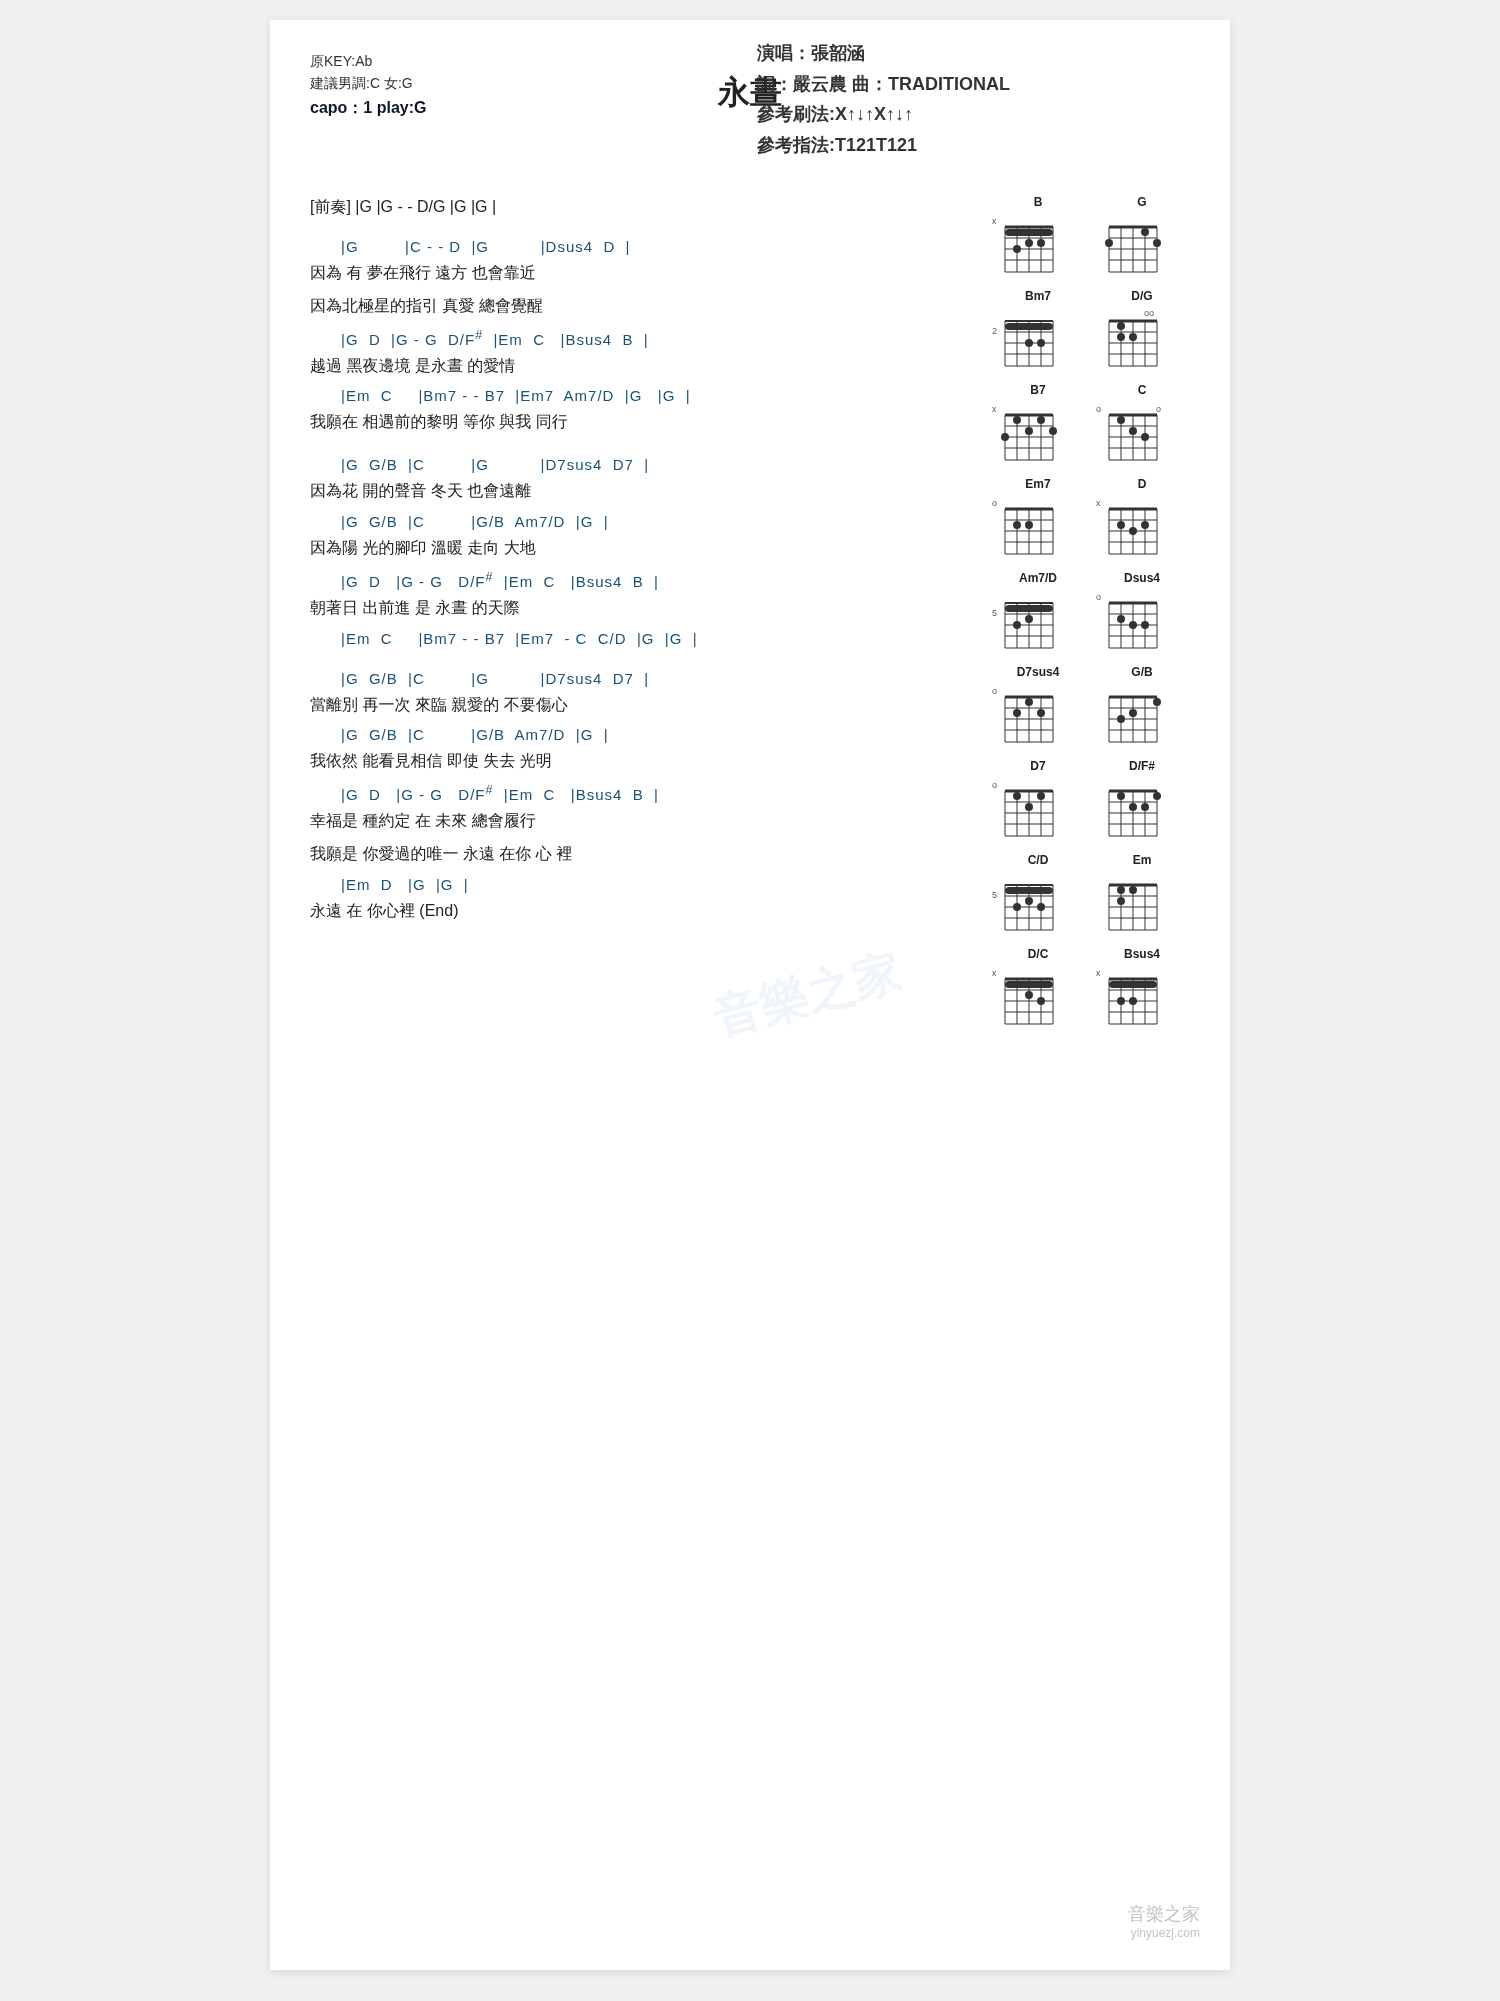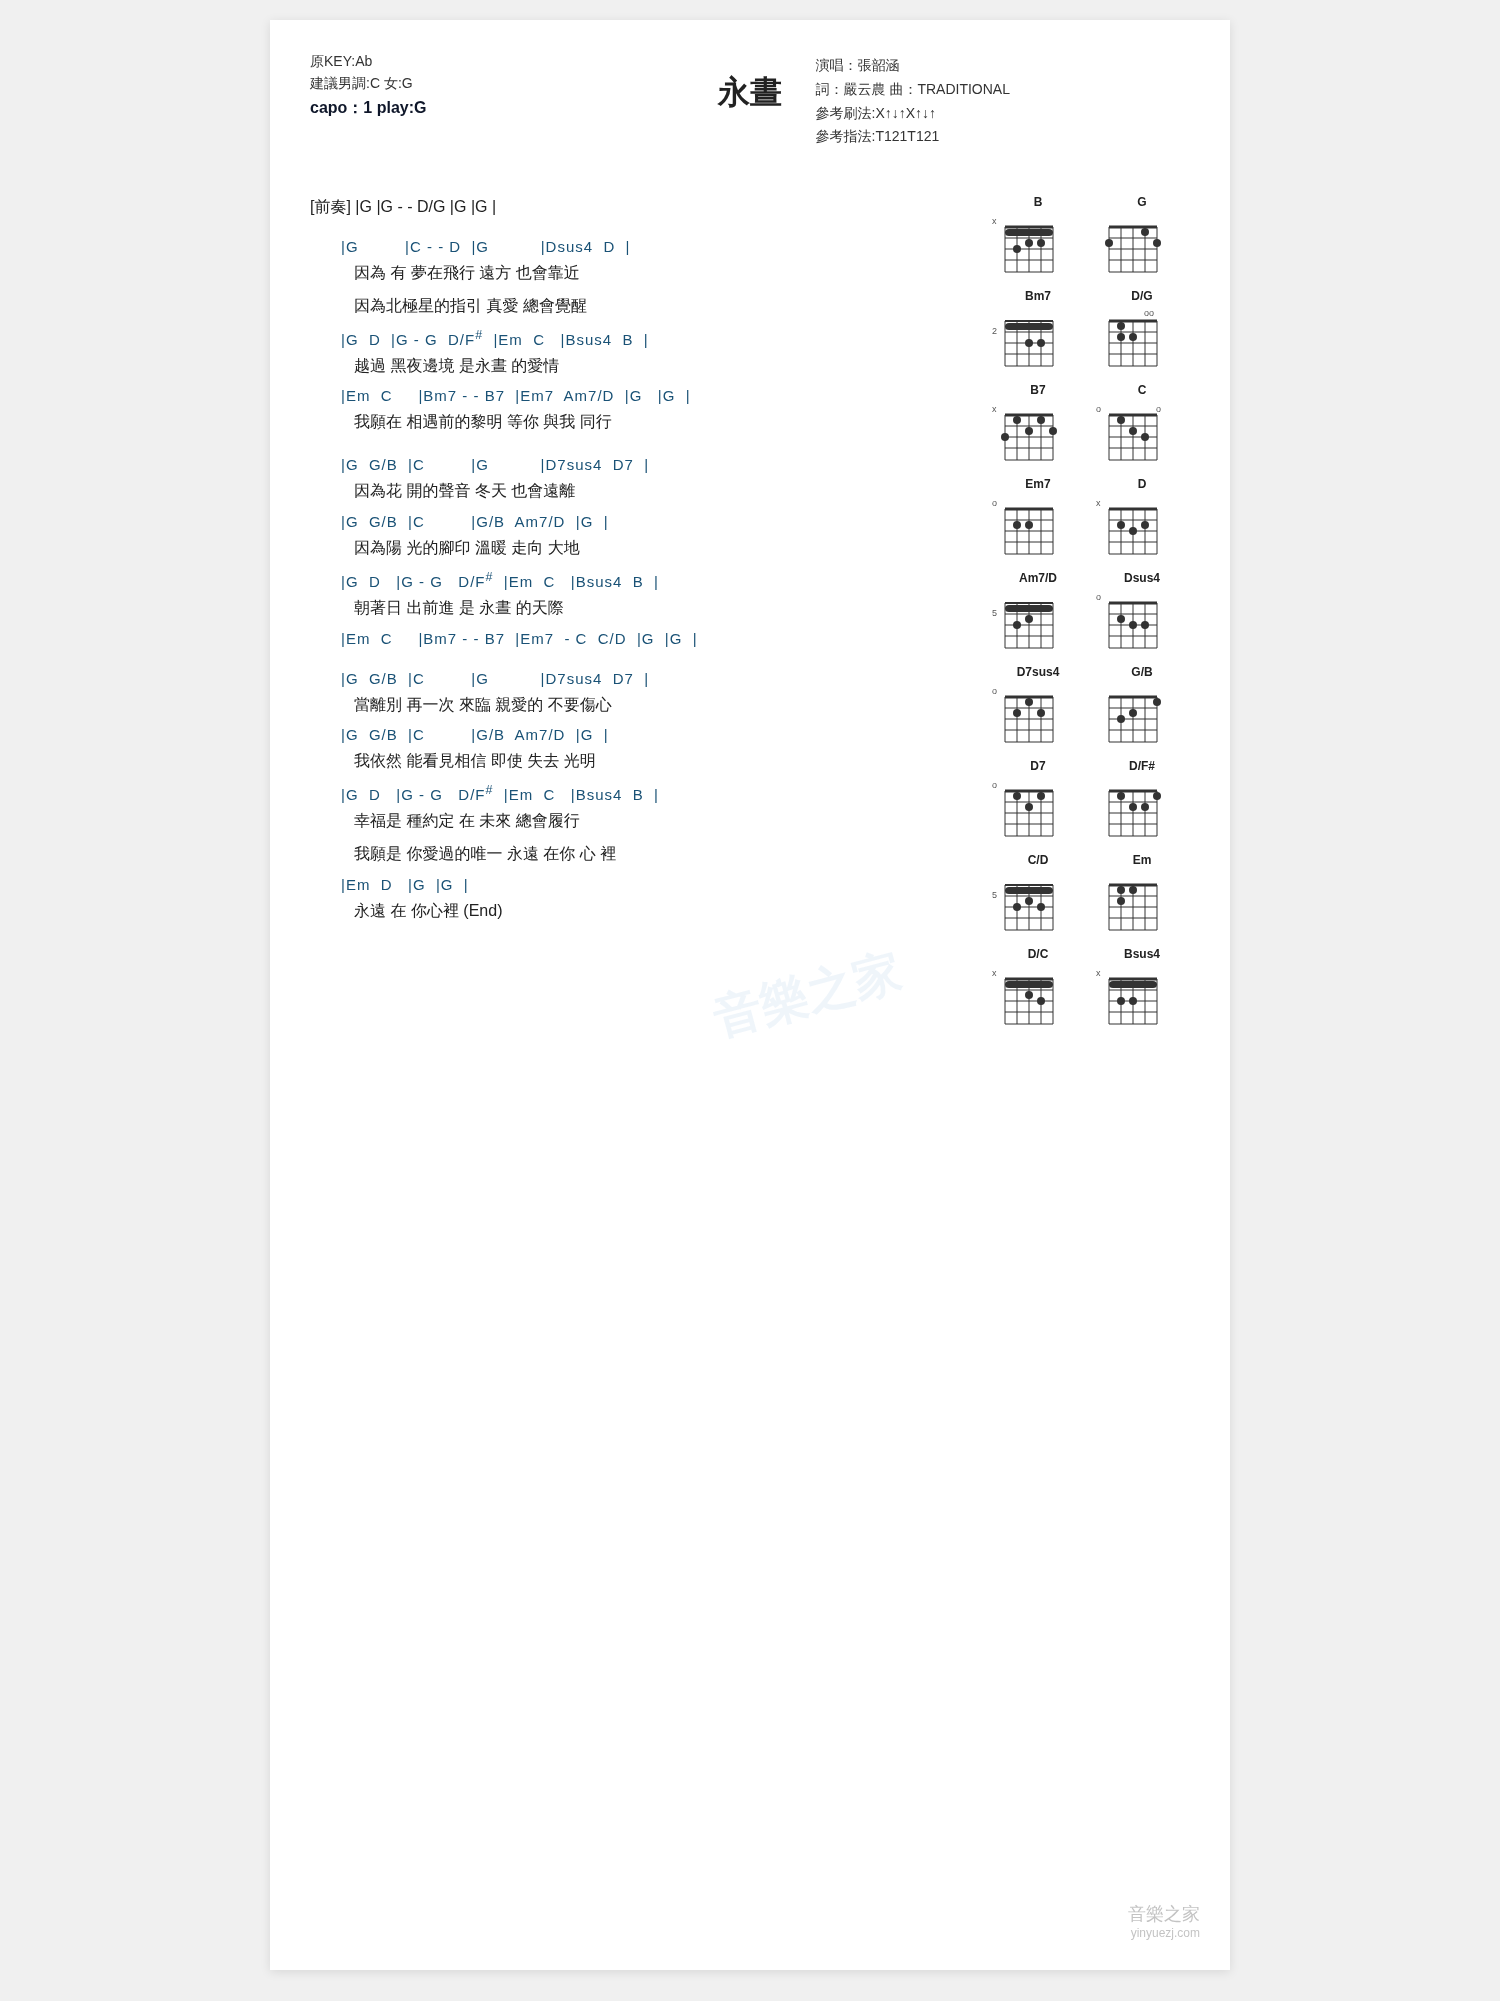--- a/index.html
+++ b/index.html
@@ -34,26 +34,27 @@
       color: #333;
       line-height: 1.6;
     }
     .meta-left .capo {
       color: #0f172a;
       font-weight: bold;
       font-size: 16px;
     }
     .meta-right {
       position: absolute;
-      top: 34px;
+      top: 18px;
       right: 220px;
-      font-size: 14px;
+      font-size: 18px;
       color: #333;
       line-height: 1.7;
       text-align: left;
+      font-weight: bold;
     }
     .main-content {
       margin-top: 80px;
       display: flex;
       gap: 4px;
     }
     .lyrics-area {
       flex: 1;
       font-size: 15px;
       color: #333;
@@ -72,21 +73,20 @@
       color: #1a5276;
       letter-spacing: 1px;
       line-height: 1.6;
       white-space: pre;
     }
     .lyric-line {
       font-size: 16px;
       color: #222;
       line-height: 1.8;
       margin-bottom: 4px;
-      margin-left: 44px;
     }
     .intro-line {
       font-size: 16px;
       color: #222;
       margin-bottom: 12px;
     }
     .section-gap {
       margin-top: 16px;
     }
 

